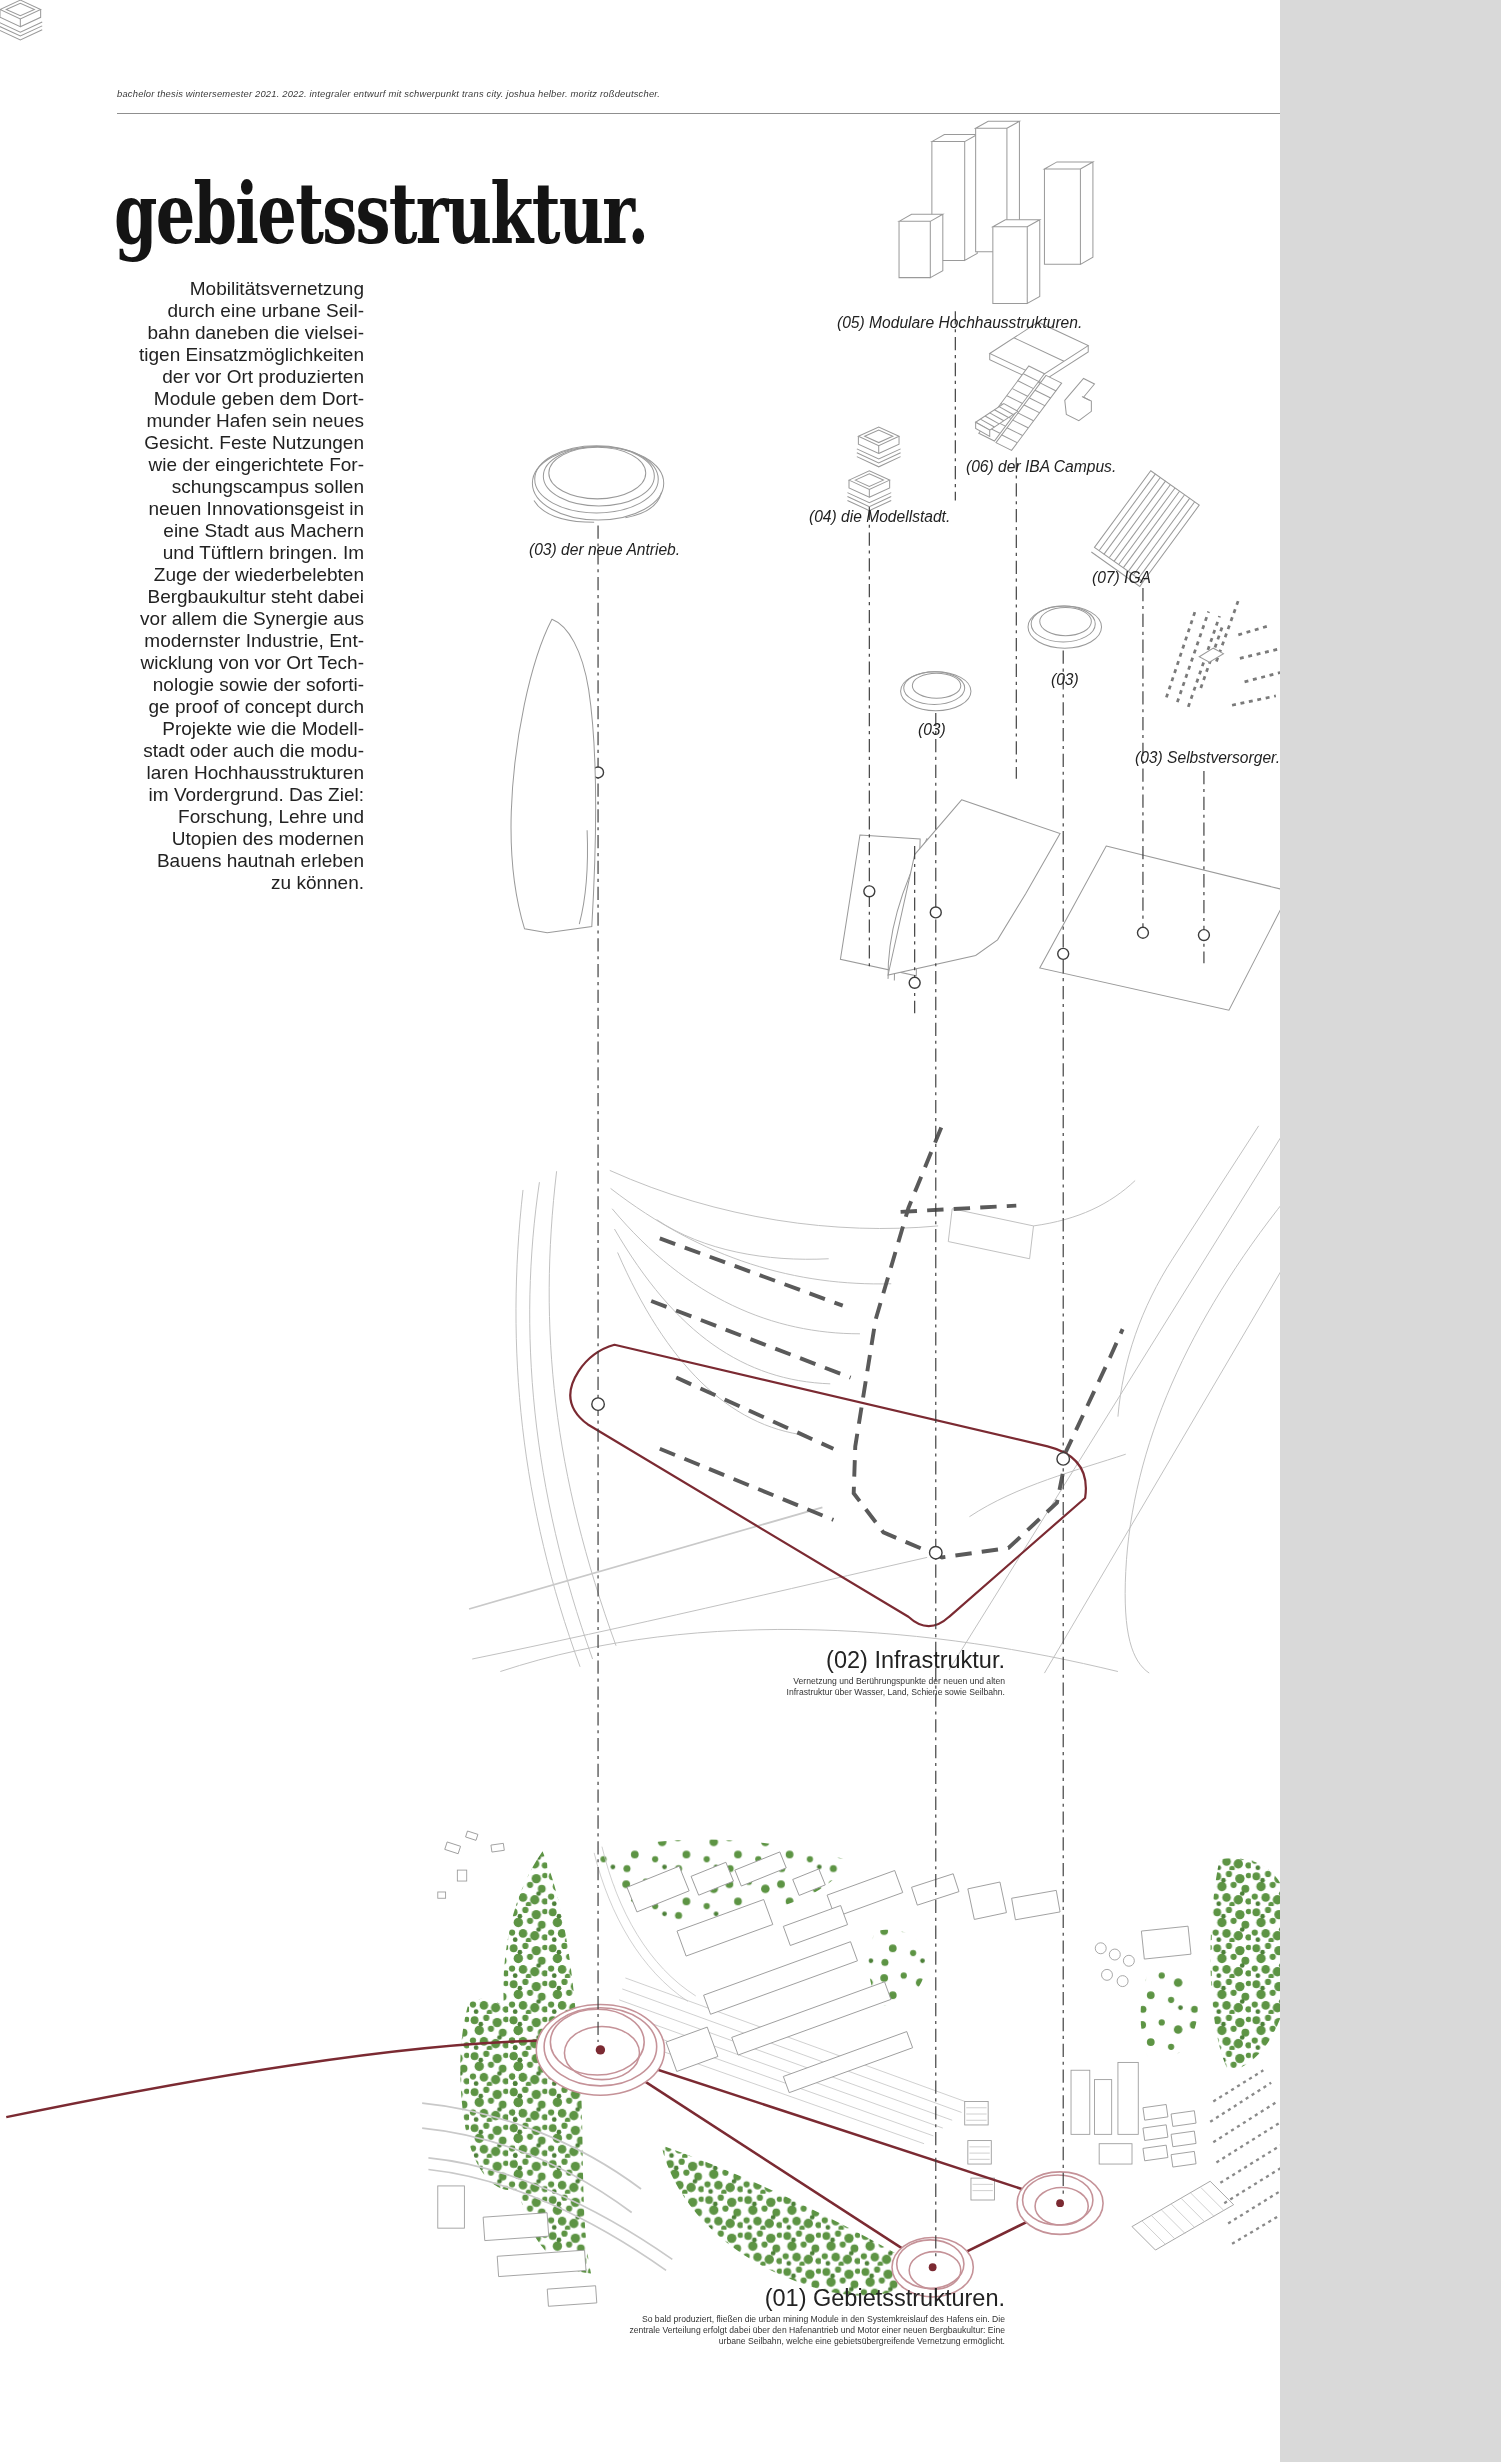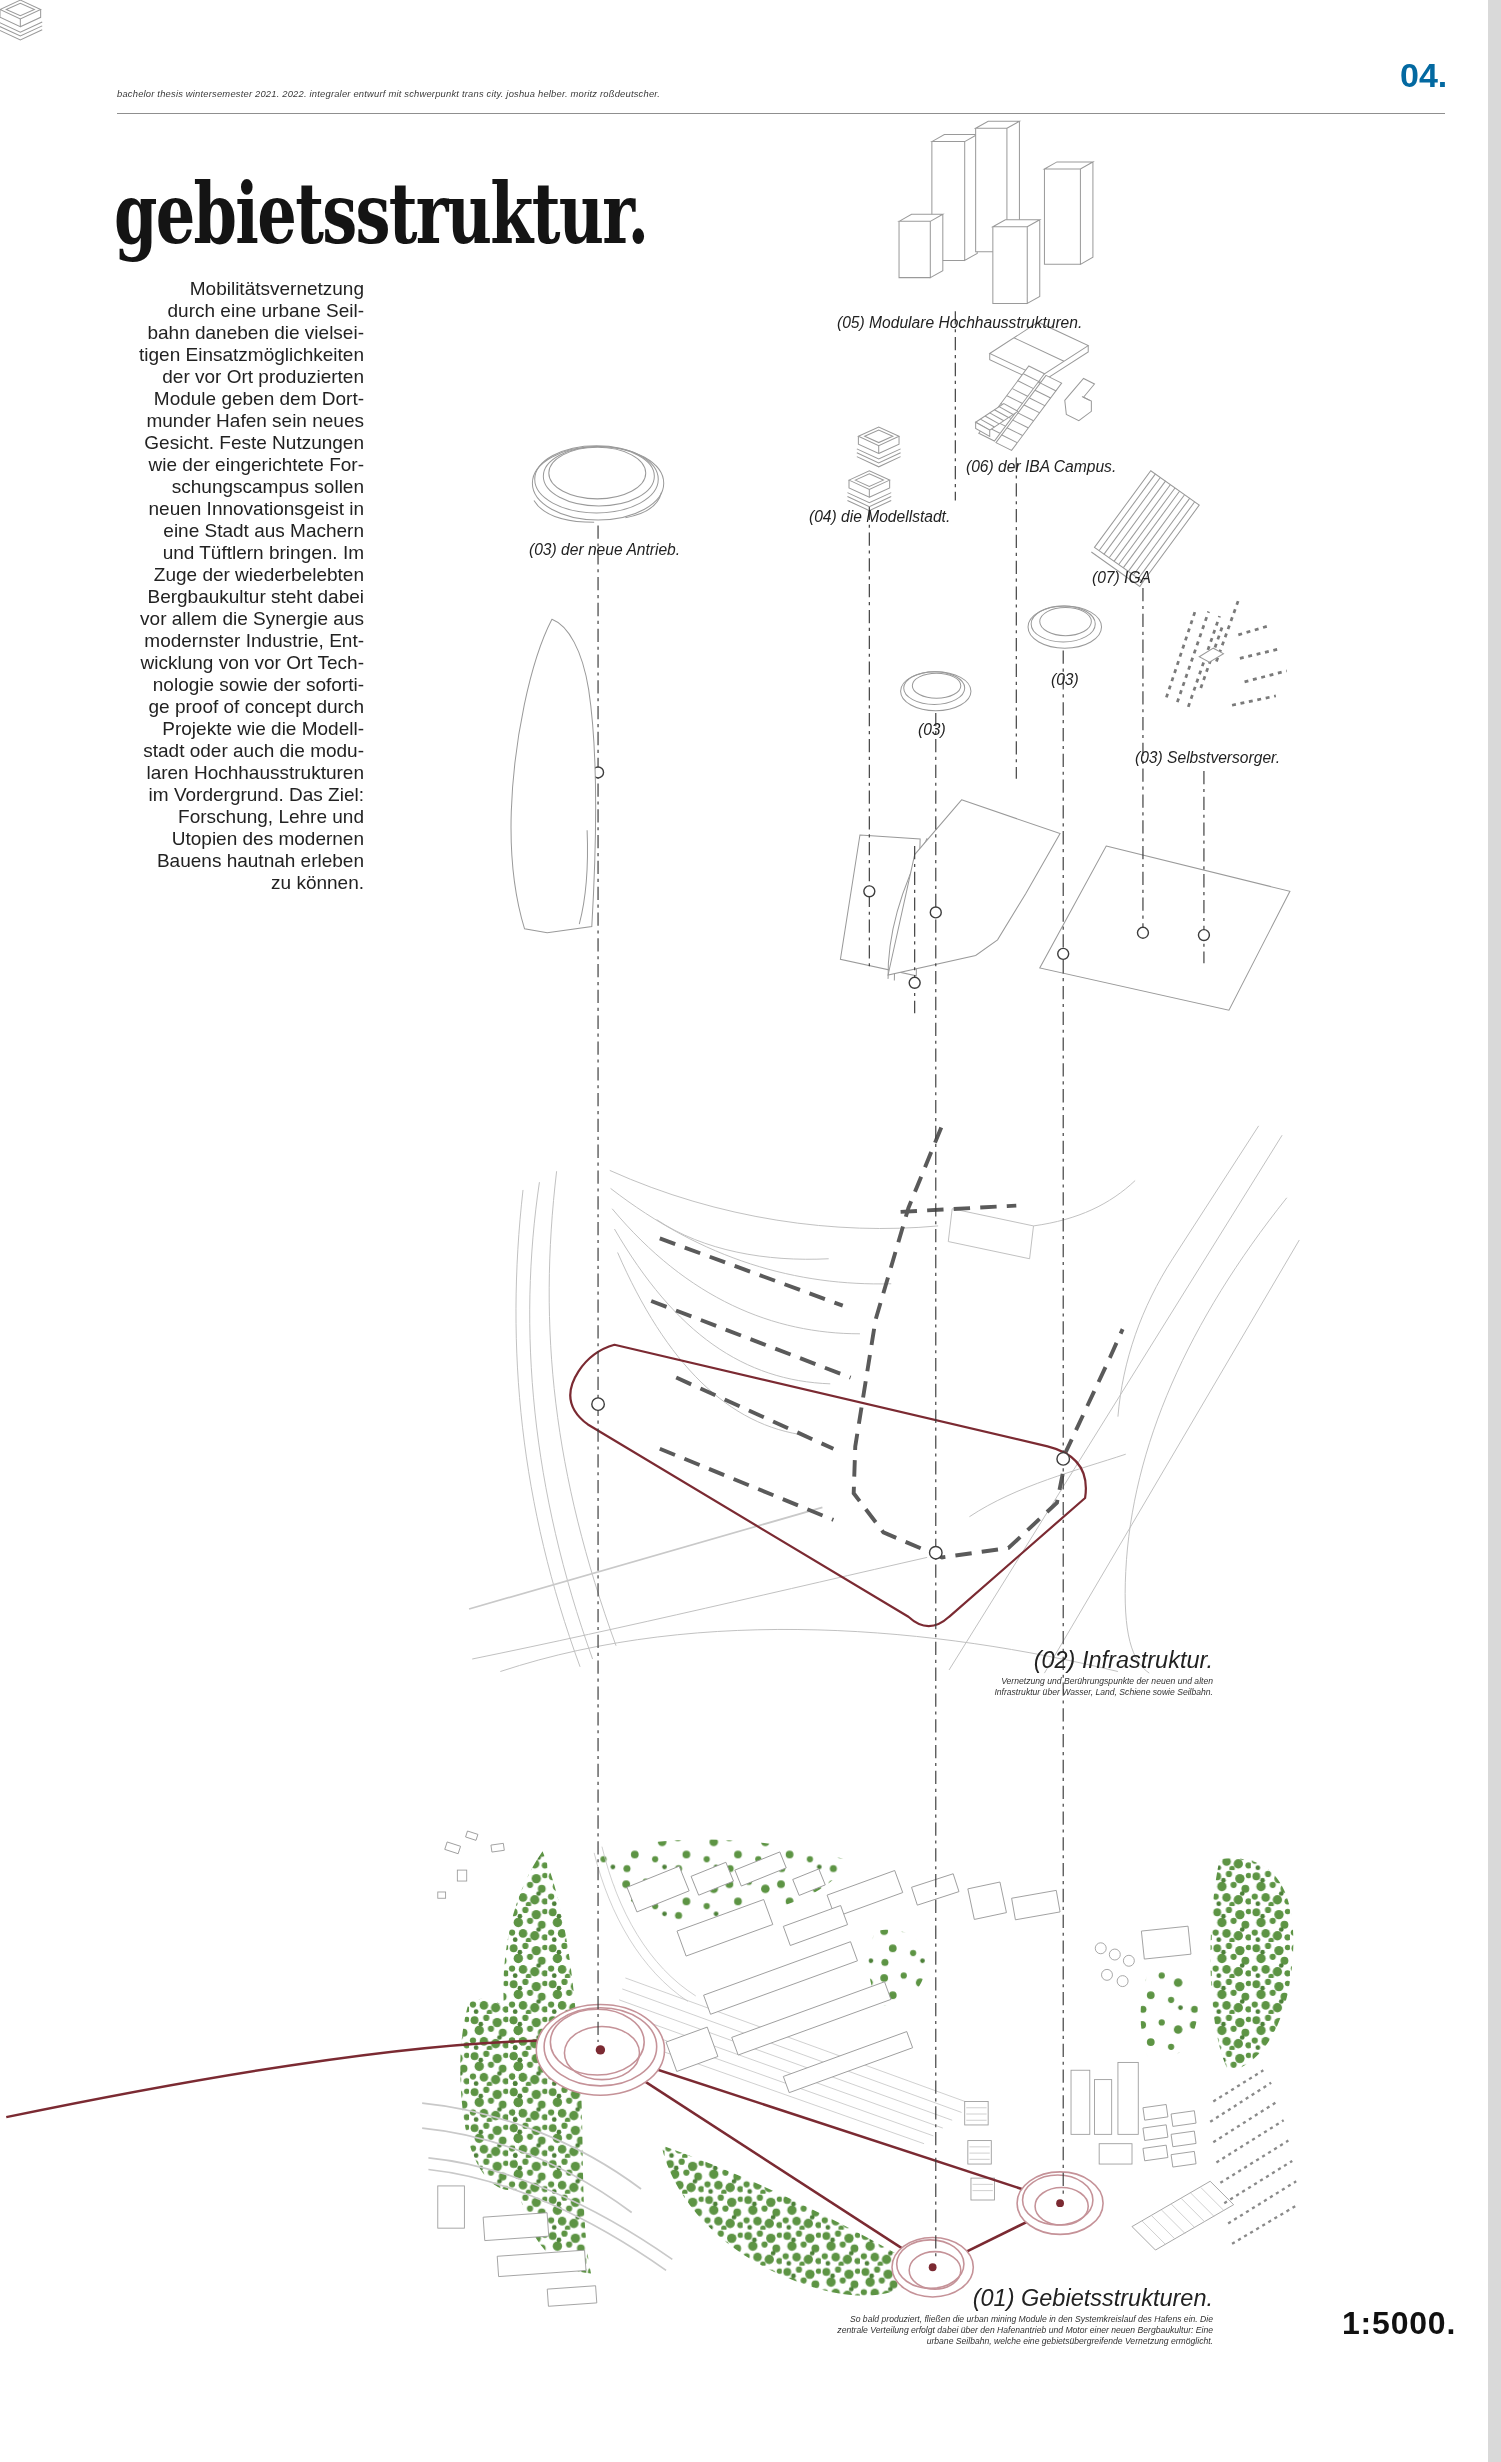--- a/index.html
+++ b/index.html
@@ -1,26 +1,26 @@
 <!DOCTYPE html>
 <html style="font-size:12.5px"><head>
 <meta charset="utf-8">
 <style>
   html,body{margin:0;padding:0;background:#d9d9d9;}
-  .poster{position:relative;width:1488px;height:2462px;background:#ffffff;overflow:hidden;
+  .poster{position:relative;width:1280px;height:2462px;background:#ffffff;overflow:hidden;
           font-family:"Liberation Sans",sans-serif;color:#1a1a1a;}
   .credits{position:absolute;left:117px;top:88px;font-size:9.4px;font-style:italic;color:#3a3a3a;letter-spacing:0.2px;white-space:nowrap;}
   .pagenum{position:absolute;left:1400px;top:56px;font-size:34px;font-weight:bold;color:#0369a1;}
   .rule{position:absolute;left:117px;top:113px;width:1328px;height:0;border-top:1.6px solid #8f8f8f;}
   .title{position:absolute;left:114px;top:108px;font-family:"DejaVu Serif",serif;font-weight:bold;
          font-size:84px;letter-spacing:-2.3px;white-space:nowrap;transform:scaleX(.74);transform-origin:left top;color:#141414;}
   .intro{position:absolute;left:100px;top:278px;width:264px;text-align:right;font-size:19px;line-height:22px;
          white-space:pre-line;color:#222;}
   .lab{position:absolute;font-style:italic;font-size:15.6px;color:#222;white-space:nowrap;}
-  .sec{position:absolute;right:275px;text-align:right;font-style:italic;}
+  .sec{position:absolute;right:275px;text-align:right;}
   .sec .t{font-size:23.5px;color:#222;}
   .sec .s{font-size:8.6px;line-height:11px;color:#333;white-space:pre-line;margin-top:2.3px;}
   .scale{position:absolute;left:1342px;top:2305px;font-size:32px;font-weight:bold;letter-spacing:0.8px;color:#111;}
   svg.art{position:absolute;left:0;top:0;}
   
   .ln{fill:none;stroke:#9a9a9a;stroke-width:1.3;}
   .ow{fill:#ffffff;stroke:#9a9a9a;stroke-width:1.3;}
   .lt{fill:none;stroke:#bdbdbd;stroke-width:1.2;}
   .lt2{fill:none;stroke:#c9c9c9;stroke-width:2.2;}
   .dd{stroke:#3d3d3d;stroke-width:1.5;stroke-dasharray:17 6 4 6;fill:none;}

